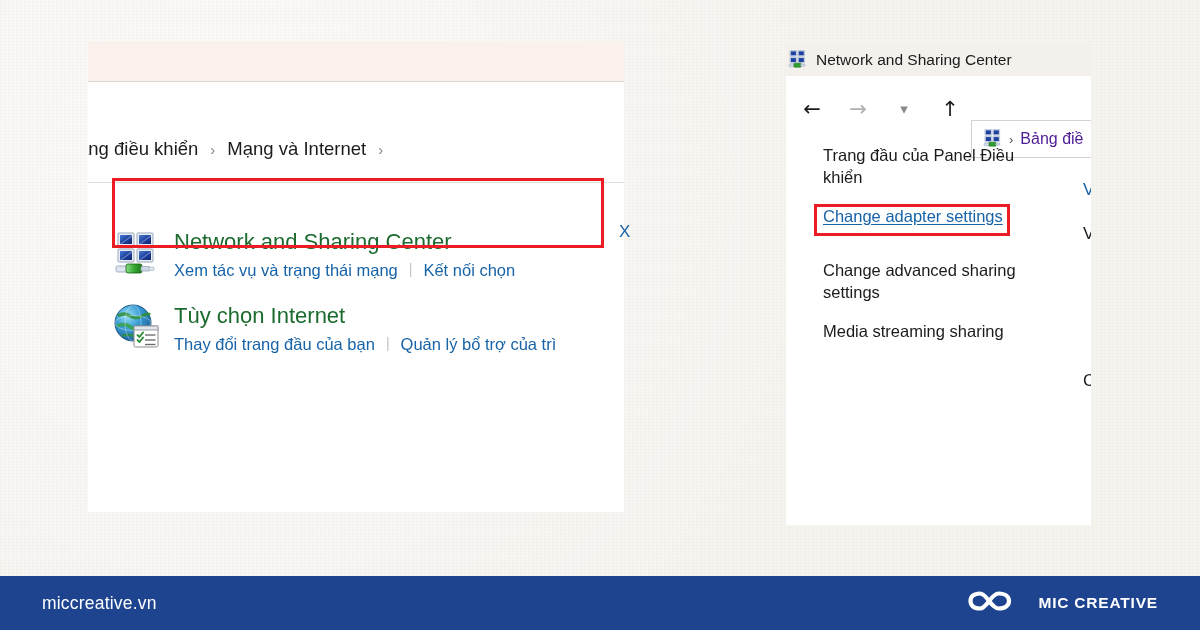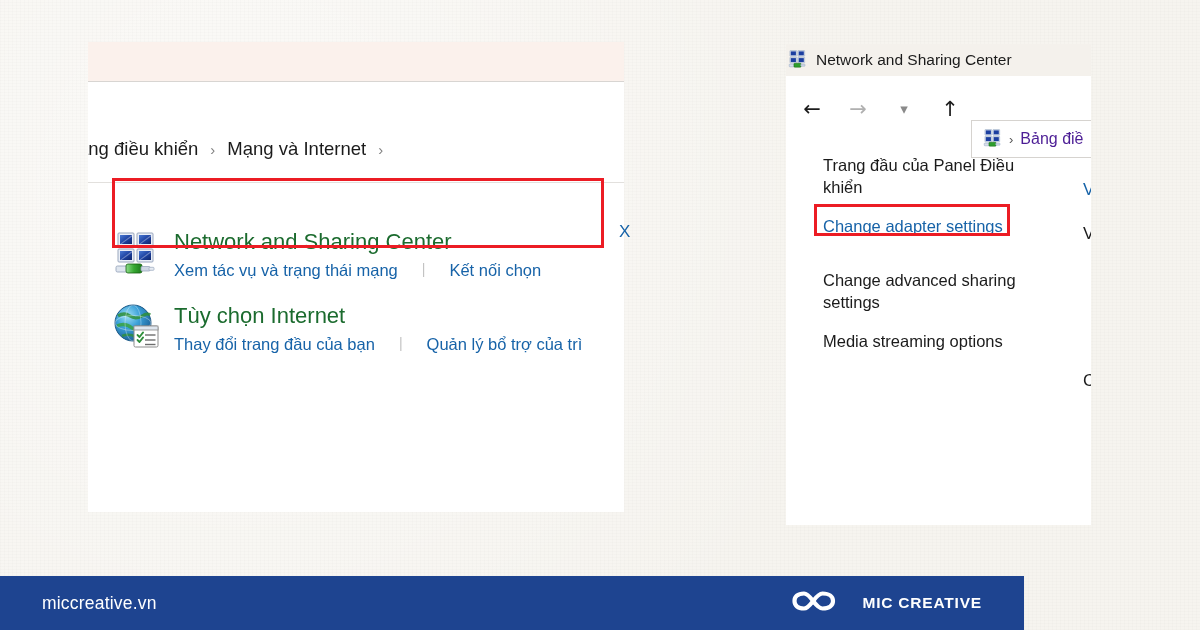--- a/index.html
+++ b/index.html
@@ -99,21 +99,21 @@
     font-size: 22px;
     color: #1b6b2e;
     line-height: 26px;
     white-space: nowrap;
     font-family: "Liberation Sans", sans-serif;
   }
   .cat-links {
     margin-top: 5px;
     display: flex;
     align-items: center;
-    gap: 24px;
+    gap: 11px;
     font-size: 16.5px;
     color: #1763a8;
     white-space: nowrap;
     line-height: 20px;
   }
   .cat-links .pipe {
     color: #c3c3c3;
     font-size: 14px;
     position: relative;
     top: -1px;
@@ -224,21 +224,21 @@
   #addr-text {
     font-size: 16px;
     color: #4c1d95;
     white-space: nowrap;
   }
 
   
   #task-list {
     position: absolute;
     left: 37px;
-    top: 78px;
+    top: 68px;
     width: 210px;
   }
   .task-link {
     font-size: 16.5px;
     line-height: 22px;
     color: #1b1b1b;
     margin-bottom: 17px;
     font-family: "Liberation Sans", sans-serif;
   }
   .task-link.linkblue {
@@ -267,21 +267,21 @@
     font-size: 17px;
     color: #1763a8;
     white-space: nowrap;
   }
 
   
   #footer {
     position: absolute;
     left: 0;
     top: 576px;
-    width: 1024px;
+    width: 1200px;
     height: 54px;
     background: #1e4490;
     display: flex;
     align-items: center;
     justify-content: space-between;
     padding: 0 42px;
     box-sizing: border-box;
   }
   #footer-url {
     color: #ffffff;
@@ -463,21 +463,21 @@
       <span id="addr-sep">›</span>
       <span id="addr-text">Bảng điề</span>
     </div>
 
     <div id="task-list">
       <div class="task-link">Trang đầu của Panel Điều khiển</div>
       <div style="margin-bottom:17px;">
         <span class="task-link linkblue" style="margin-bottom:15px;">Change adapter settings</span>
       </div>
       <div class="task-link">Change advanced sharing settings</div>
-      <div class="task-link">Media streaming options</div>
+      <div class="task-link">Media streaming sharing</div>
     </div>
 
     <div class="clip-text" id="clip-1">V</div>
     <div class="clip-text" id="clip-2">V</div>
     <div class="clip-text" id="clip-3">C</div>
   </div>
 </div>
 
 <div class="red-box" id="redbox-adapter"></div>
 

